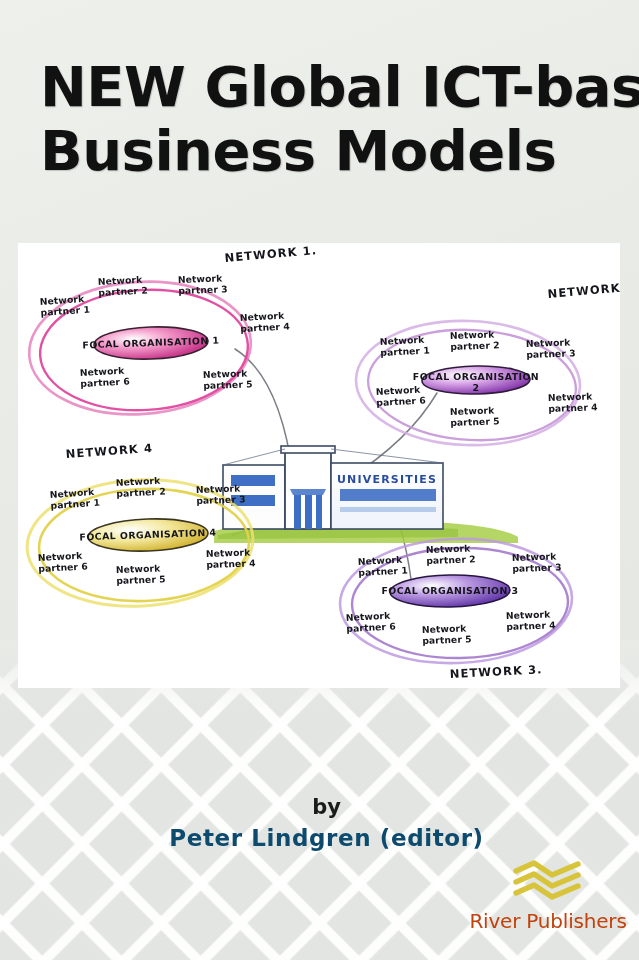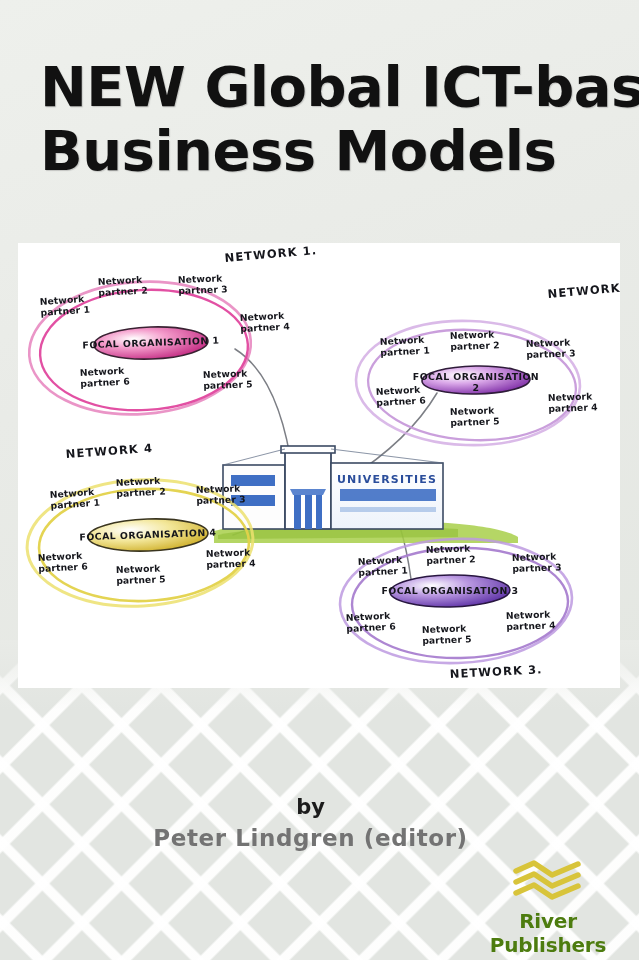--- a/index.html
+++ b/index.html
@@ -83,52 +83,52 @@
   
   .hw { font-family: "DejaVu Sans", sans-serif; fill: #15161c; }
   .hw-partner { font-size: 9.2px; font-weight: 600; letter-spacing: 0.1px; }
   .hw-focal { font-size: 9.4px; font-weight: 700; letter-spacing: 0.45px; }
   .hw-netlabel { font-size: 11.5px; font-weight: 700; letter-spacing: 1.1px; }
   .hw-uni { font-size: 11px; font-weight: 700; letter-spacing: 1.2px; fill: #2a4d9b; }
 
   
   .byline {
     position: absolute;
-    left: 0; top: 793px;
+    left: 16px; top: 793px;
     width: 621px;
     text-align: center;
   }
   .by-word {
     font-family: "DejaVu Sans", sans-serif;
     font-weight: bold;
     font-size: 21px;
     color: #1b1b1b;
     line-height: 28px;
   }
   .by-name {
     font-family: "DejaVu Sans", sans-serif;
     font-weight: bold;
     font-size: 23px;
-    color: #737373;
+    color: #0c4a6e;
     line-height: 34px;
     letter-spacing: 0.6px;
   }
 
   
   .publisher {
     position: absolute;
     left: 463px; top: 858px;
     width: 170px;
     text-align: center;
   }
   .pub-name {
     font-family: "DejaVu Sans", sans-serif;
-    font-weight: bold;
+    font-weight: normal;
     font-size: 20px;
-    color: #4d7c0f;
+    color: #c2410c;
     letter-spacing: -0.2px;
     margin-top: 1px;
   }
 </style>
 </head>
 <body>
 
 <div id="cover">
 
   <div class="bg-top"></div>

